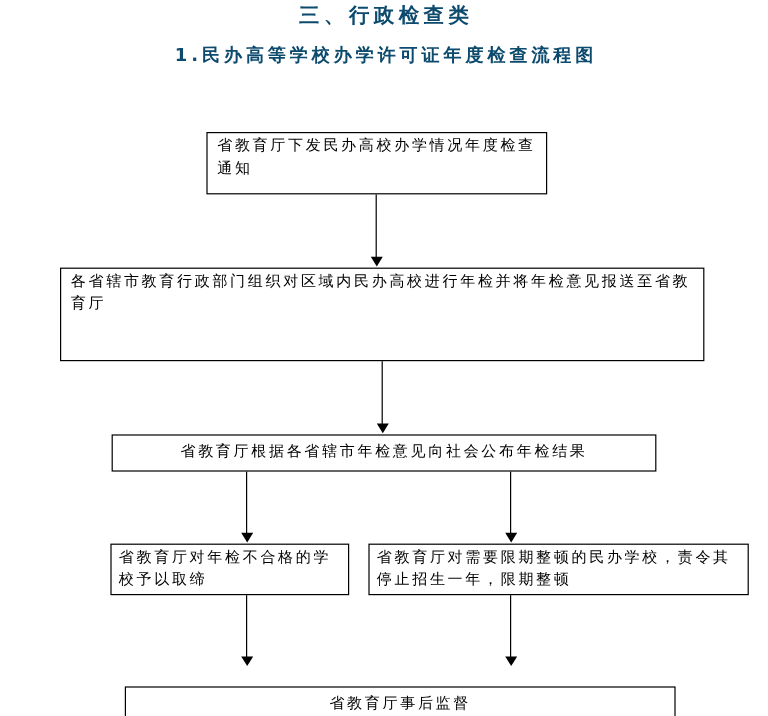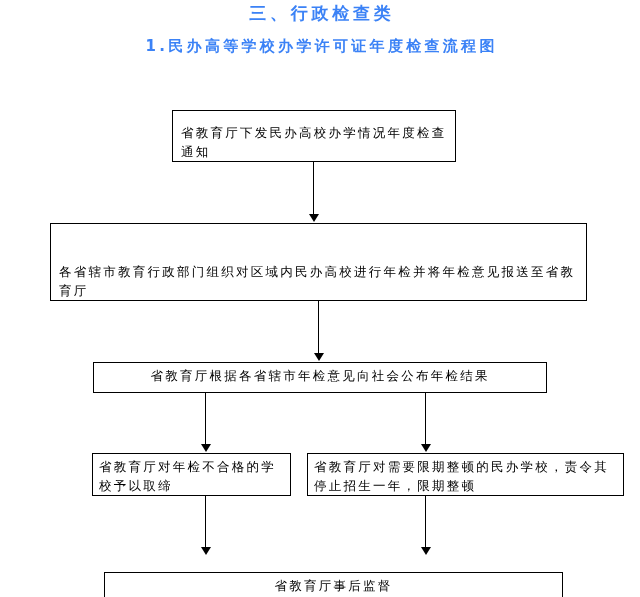--- a/index.html
+++ b/index.html
@@ -23,21 +23,21 @@
   
   .heading {
     position: absolute;
     left: 0;
     width: 640px;
     text-align: center;
     font-weight: bold;
     letter-spacing: 0.22em;
     text-indent: 0.22em;
     white-space: nowrap;
-    color: #3b82f6;
+    color: #0c4a6e;
   }
   #heading-section {
     top: 2px;
     font-size: 17px;
     line-height: 22px;
   }
   #heading-title {
     top: 35px;
     font-size: 15px;
     line-height: 22px;
@@ -61,21 +61,21 @@
   }
   .node.center-text {
     display: flex;
     align-items: center;
     justify-content: center;
     text-align: center;
     font-family: Liberation Mono, monospace;
   }
   .node.left-text {
     display: flex;
-    align-items: flex-end;
+    align-items: flex-start;
     justify-content: flex-start;
     text-align: left;
   }
   .node.left-text .node-text {
     padding: 0 6px;
   }
 
   
   #node-notice      { left: 172px; top: 110px; width: 284px; height: 52px; }
   #node-notice .node-text { padding: 0 8px; }

